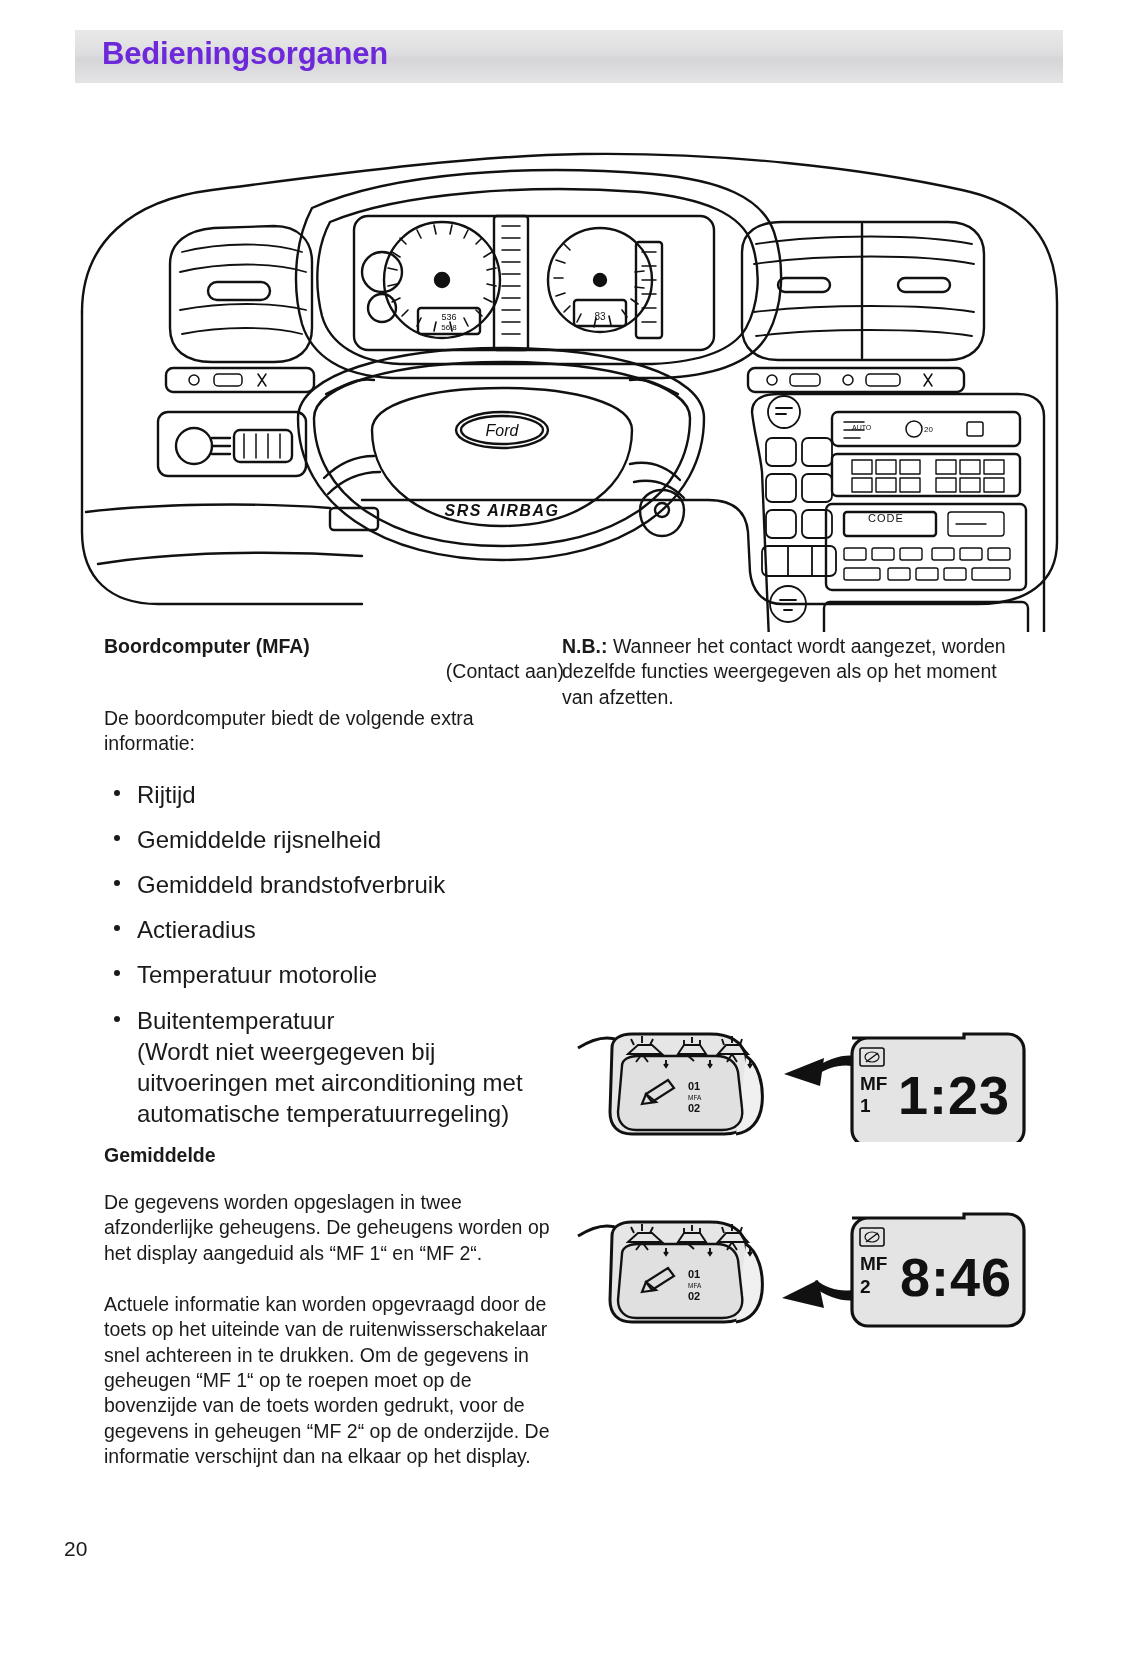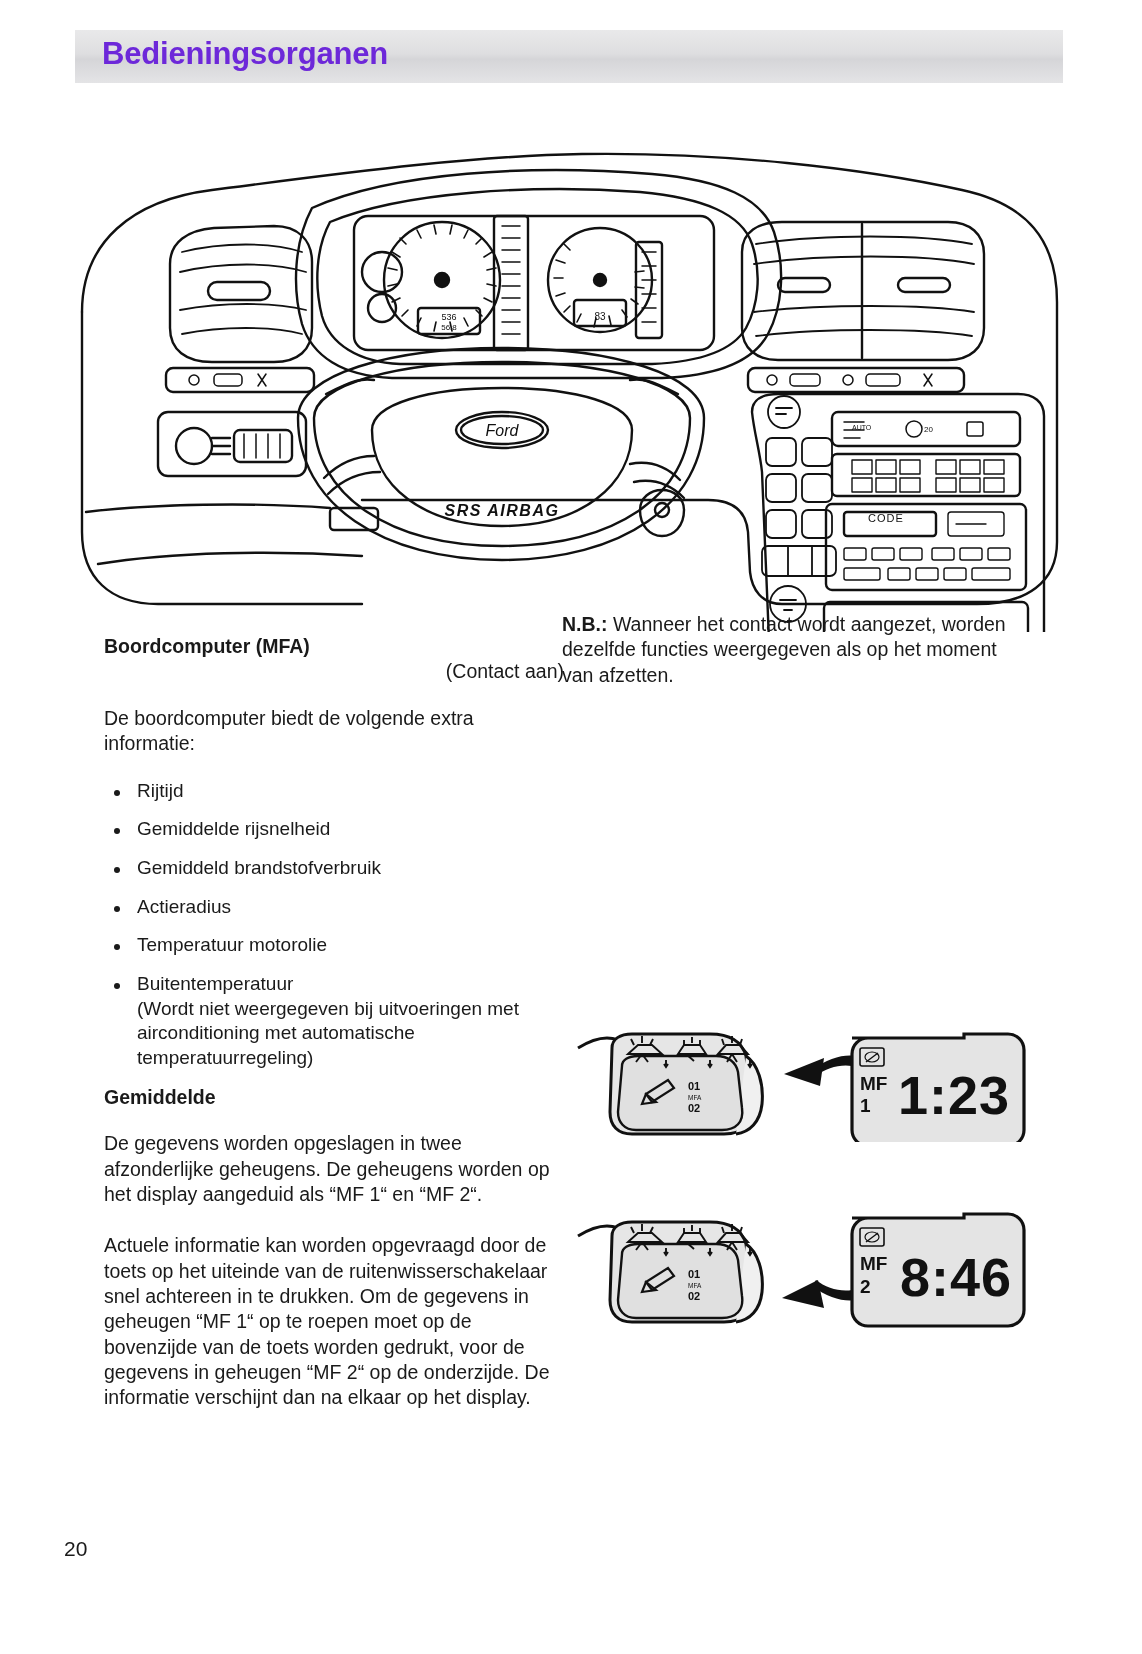--- a/index.html
+++ b/index.html
@@ -19,31 +19,31 @@
     position:absolute;left:102px;top:36px;
     font-size:31px;font-weight:bold;letter-spacing:-0.2px;color:#6d28d9;
   }
 
   
   .dash-illus{position:absolute;left:62px;top:112px;width:1010px;height:520px;}
   .dash-illus svg{display:block;width:100%;height:100%;}
 
   
   .col-left{position:absolute;left:64px;top:634px;width:460px;margin-left:40px;}
-  .col-right{position:absolute;left:562px;top:612px;width:470px;}
+  .col-right{position:absolute;left:562px;top:634px;width:470px;}
 
   h2.sec{font-size:19.5px;font-weight:bold;margin:0;line-height:1.26;}
   p.body{font-size:19.5px;margin:0;line-height:1.30;font-weight:400;}
   .sub{font-size:19.5px;line-height:1.30;text-align:right;}
   .gap-md{height:22px;}
   .gap-lg{height:26px;}
 
   ul.blist{margin:0;padding:0;list-style:none;}
   ul.blist li{
-    position:relative;padding-left:33px;font-size:19px;line-height:1.30;
+    position:relative;padding-left:33px;font-size:24px;line-height:1.30;
     margin-bottom:14px;
   }
   ul.blist li:before{
     content:"";position:absolute;left:10px;top:11px;
     width:6px;height:6px;border-radius:50%;background:#1a1a1a;
   }
   ul.blist li .note{display:block;}
 
   
   .fig{position:absolute;}

